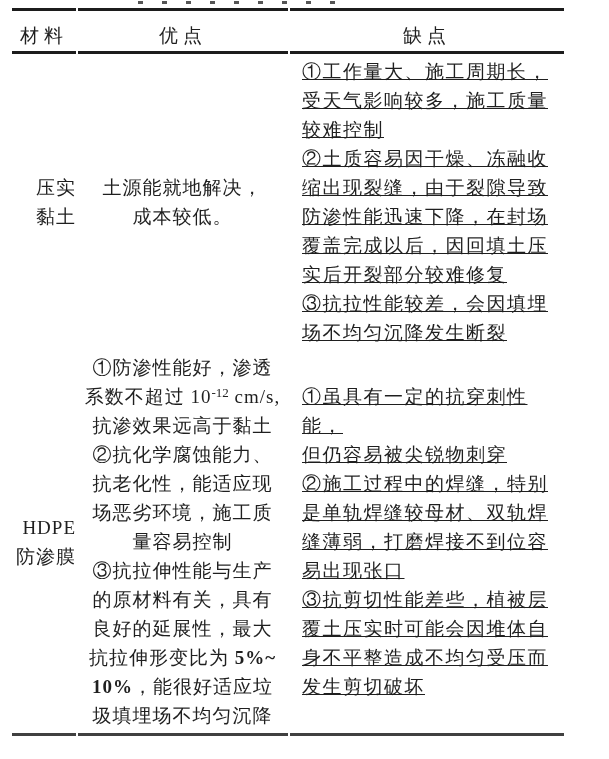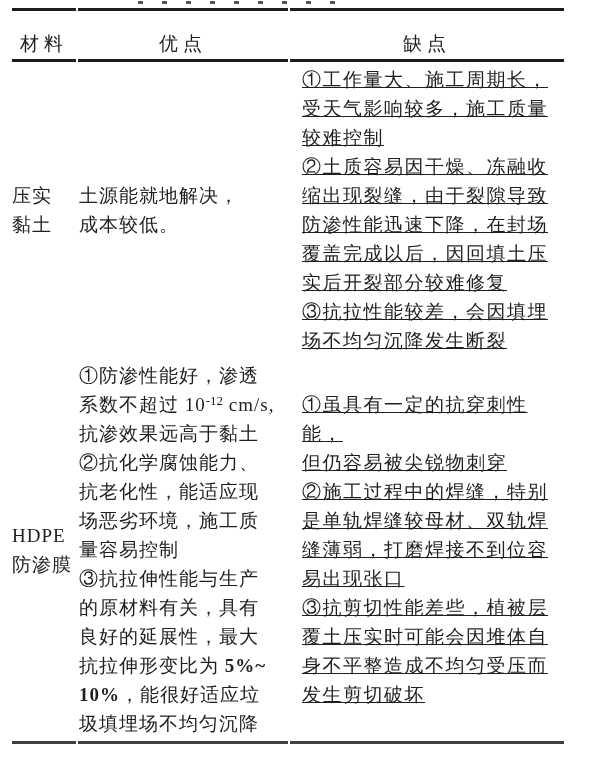--- a/index.html
+++ b/index.html
@@ -13,27 +13,27 @@
     background:repeating-linear-gradient(90deg,#2b2b2b 0 5px,transparent 5px 24px);
     opacity:.8;
   }
   table.cmp{
     position:absolute;left:10px;top:8px;width:556px;
     border-collapse:separate;border-spacing:2px 0;table-layout:fixed;
   }
   col.c1{width:64px;} col.c2{width:210px;} col.c3{width:274px;}
   th{
     border-top:3px solid #1c1c1c;border-bottom:3px solid #1c1c1c;
-    font-weight:normal;font-size:19px;line-height:25px;padding:20px 0 3px;
+    font-weight:normal;font-size:19px;line-height:25px;padding:12px 0 3px;
     letter-spacing:5px;text-align:center;
   }
   td{vertical-align:middle;font-size:19px;line-height:29px;padding:3px 0;}
   tr.last td{border-bottom:3px solid #404040;}
-  .col-material{text-align:left;white-space:pre-line;letter-spacing:1px;}
-  .col-adv{white-space:pre-line;letter-spacing:1px;padding-left:1px;padding-right:2px;}
+  .col-material{text-align:right;white-space:pre-line;letter-spacing:1px;}
+  .col-adv{white-space:pre-line;letter-spacing:1px;padding-left:1px;padding-right:2px;text-align:center;}
   .col-dis{white-space:pre-line;letter-spacing:1.5px;padding-left:12px;padding-right:2px;text-decoration:underline;}
   sup.exp{font-size:13px;line-height:0;vertical-align:6px;letter-spacing:0;}
   b.pct{font-weight:bold;}
 </style>
 </head>
 <body>
 
 <div class="page">
 
   <div class="caption-cut"></div>

